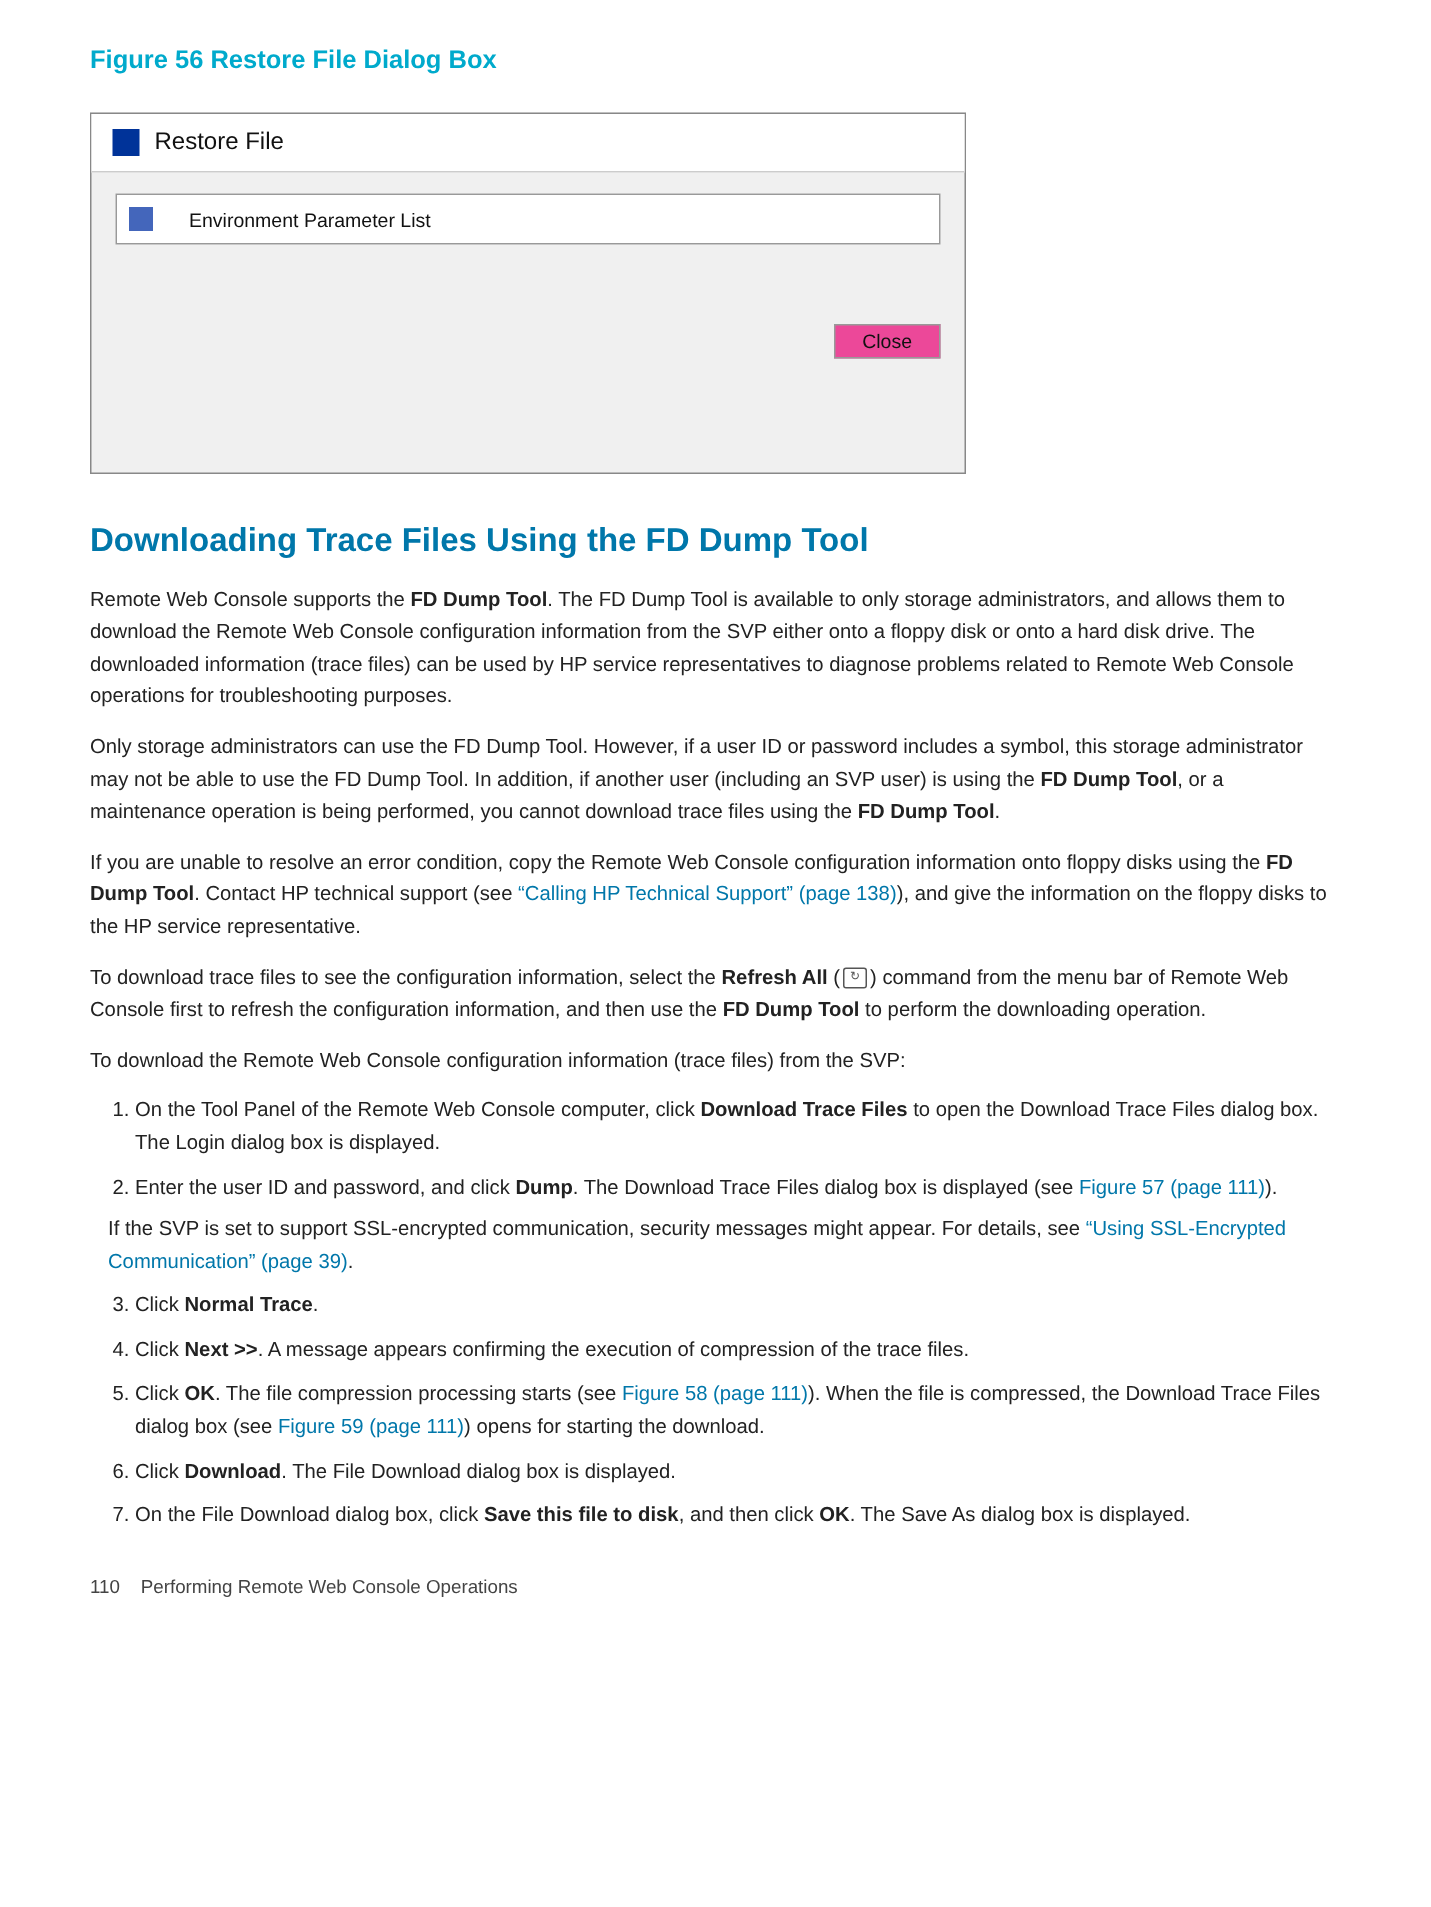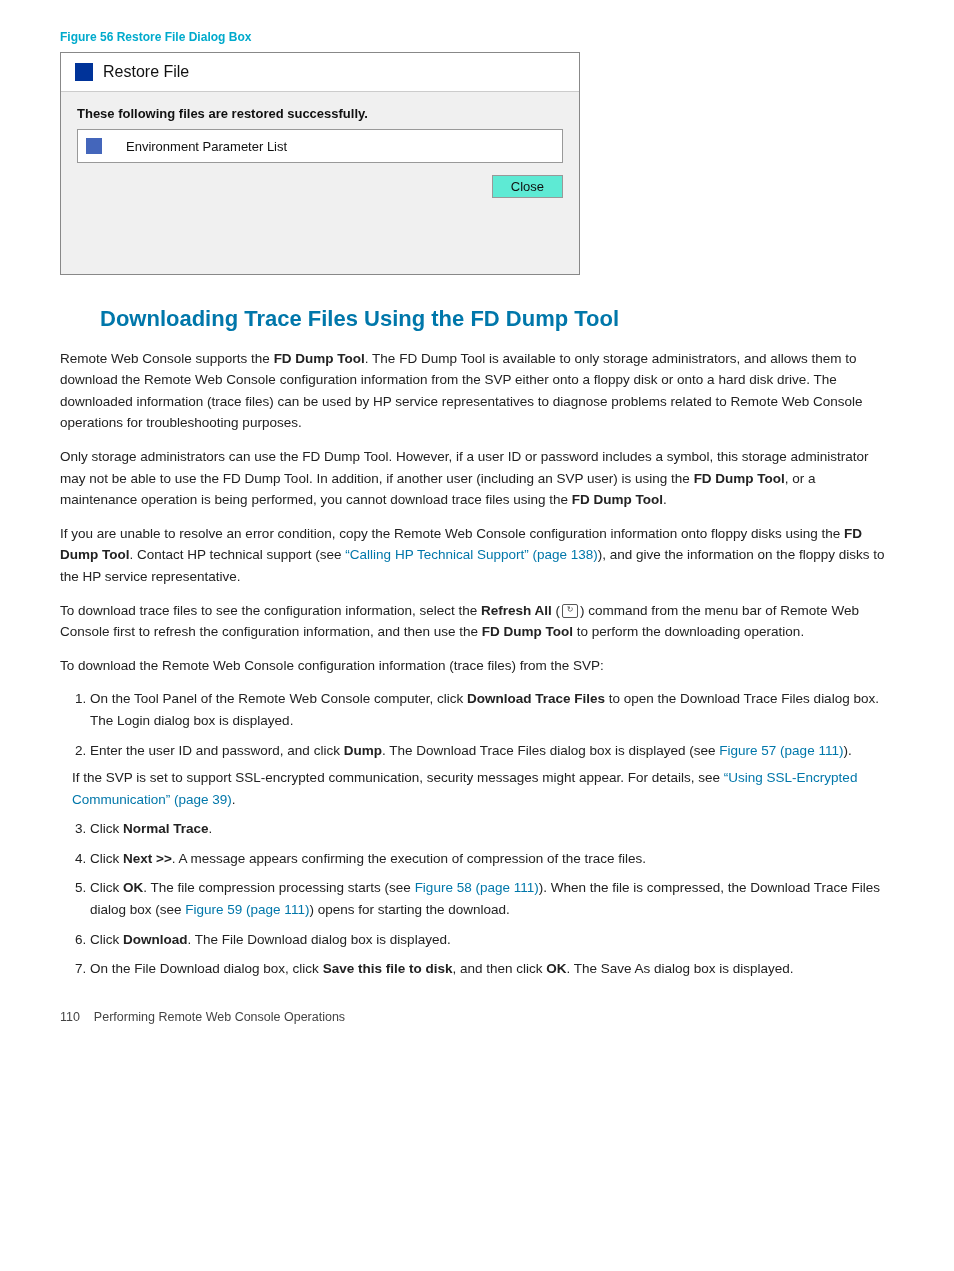--- a/index.html
+++ b/index.html
@@ -10,29 +10,29 @@
       background: #fff;
       width: 954px;
       min-height: 1271px;
       padding: 30px 60px 40px 60px;
     }
 
     
     .figure-caption {
       color: #00aacc;
       font-weight: bold;
-      font-size: 12px;
-      margin-bottom: 8px;
+      font-size: 17px;
+      margin-bottom: 25px;
     }
 
     
     .dialog-box {
       border: 1.5px solid #888;
       background: #f0f0f0;
-      width: 520px;
+      width: 584px;
       padding: 0;
       margin-bottom: 30px;
     }
     .dialog-titlebar {
       background: #fff;
       border-bottom: 1px solid #ccc;
       padding: 10px 14px;
       display: flex;
       align-items: center;
       gap: 10px;
@@ -85,39 +85,39 @@
       position: absolute;
       top: 0; left: 0; right: 0; bottom: 0;
       background: #4466bb;
     }
     .dialog-close-row {
       display: flex;
       justify-content: flex-end;
       margin-top: 4px;
     }
     .close-button {
-      background: #5eead4;
+      background: #ec4899;
       border: 1.5px solid #999;
       padding: 3px 18px;
       font-size: 13px;
       cursor: pointer;
       color: #111;
+      margin-top: 41px;
     }
     .dialog-empty-space {
       height: 60px;
     }
 
     
     .section-heading {
       font-size: 22px;
       font-weight: bold;
       color: #0077aa;
       margin-bottom: 14px;
       line-height: 1.3;
-      margin-left: 40px;
     }
 
     
     .body-para {
       font-size: 13.5px;
       color: #222;
       line-height: 1.6;
       margin-bottom: 12px;
     }
     .link { color: #0077aa; text-decoration: none; }
@@ -149,21 +149,20 @@
 <body>
 
 <div class="figure-caption">Figure 56 Restore File Dialog Box</div>
 
 <div class="dialog-box">
   <div class="dialog-titlebar">
     <span class="dialog-title-icon"></span>
     <span class="dialog-title-text">Restore File</span>
   </div>
   <div class="dialog-body">
-    <div class="dialog-subtitle">These following files are restored successfully.</div>
     <div class="dialog-files-list">
       <div class="dialog-file-item">
         <span class="file-icon">
           <svg width="16" height="16" viewBox="0 0 16 16">
             <rect x="1" y="1" width="14" height="14" fill="#6688cc" rx="1"></rect>
             <rect x="3" y="5" width="10" height="1.5" fill="#fff"></rect>
             <rect x="3" y="8" width="8" height="1.5" fill="#fff"></rect>
             <rect x="3" y="11" width="6" height="1.5" fill="#fff"></rect>
           </svg>
         </span>

